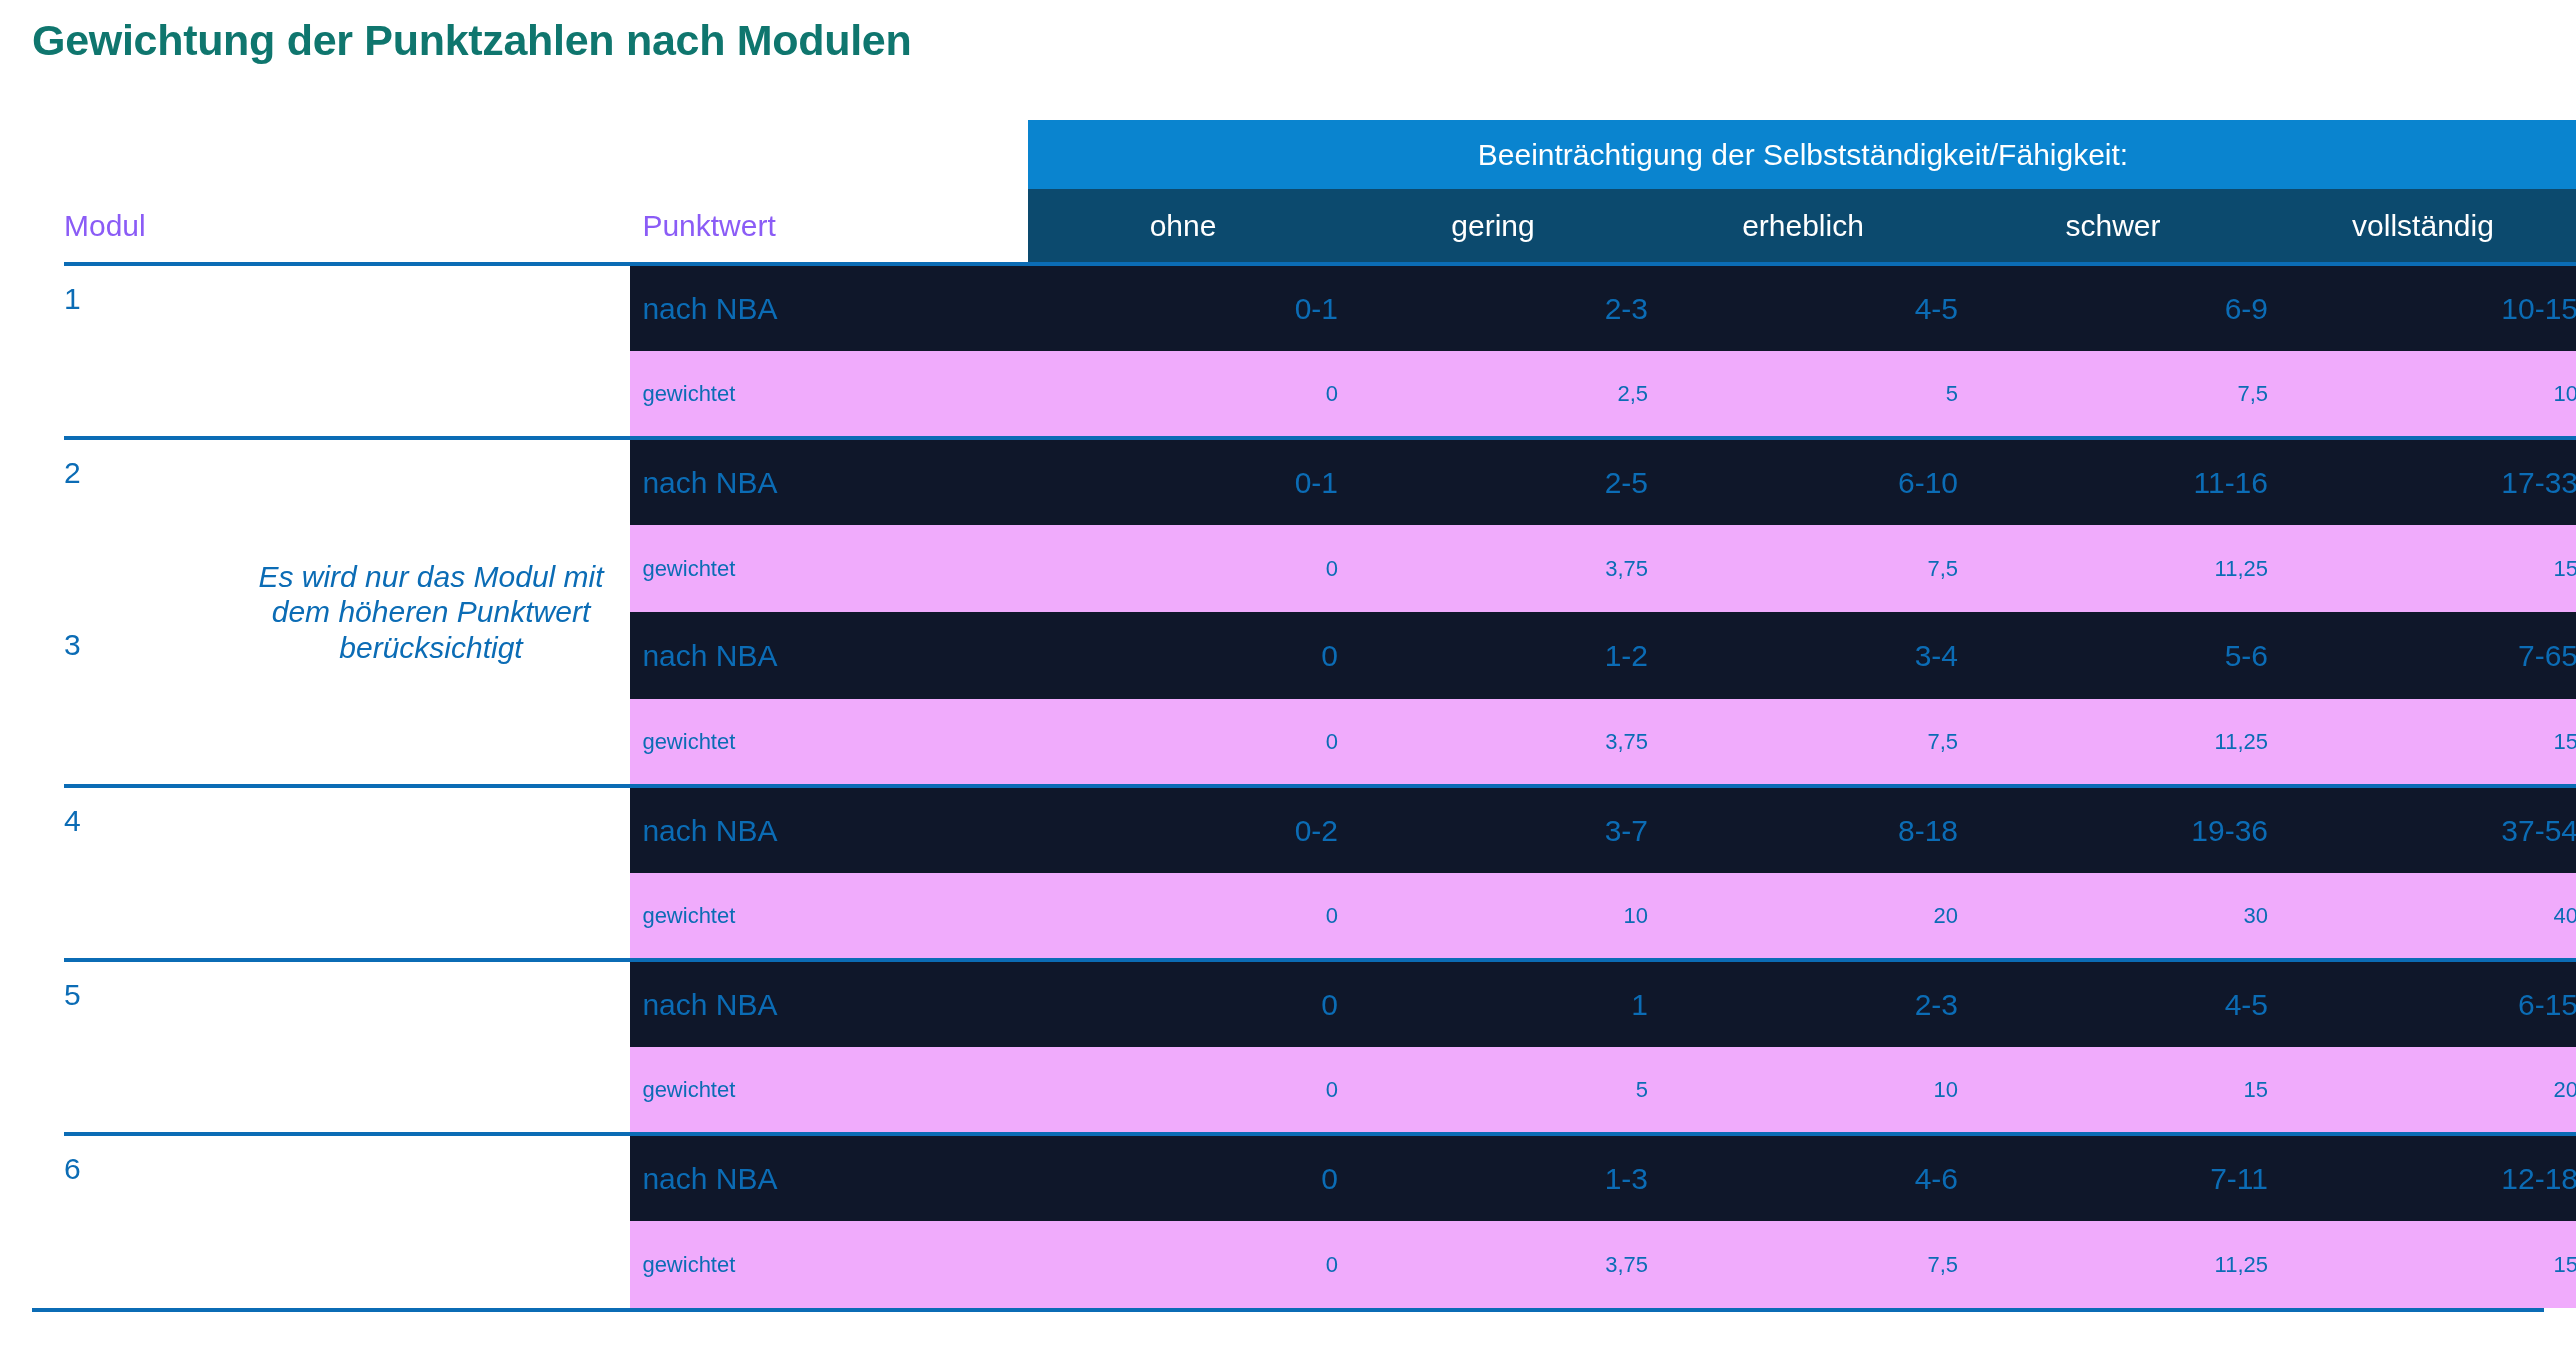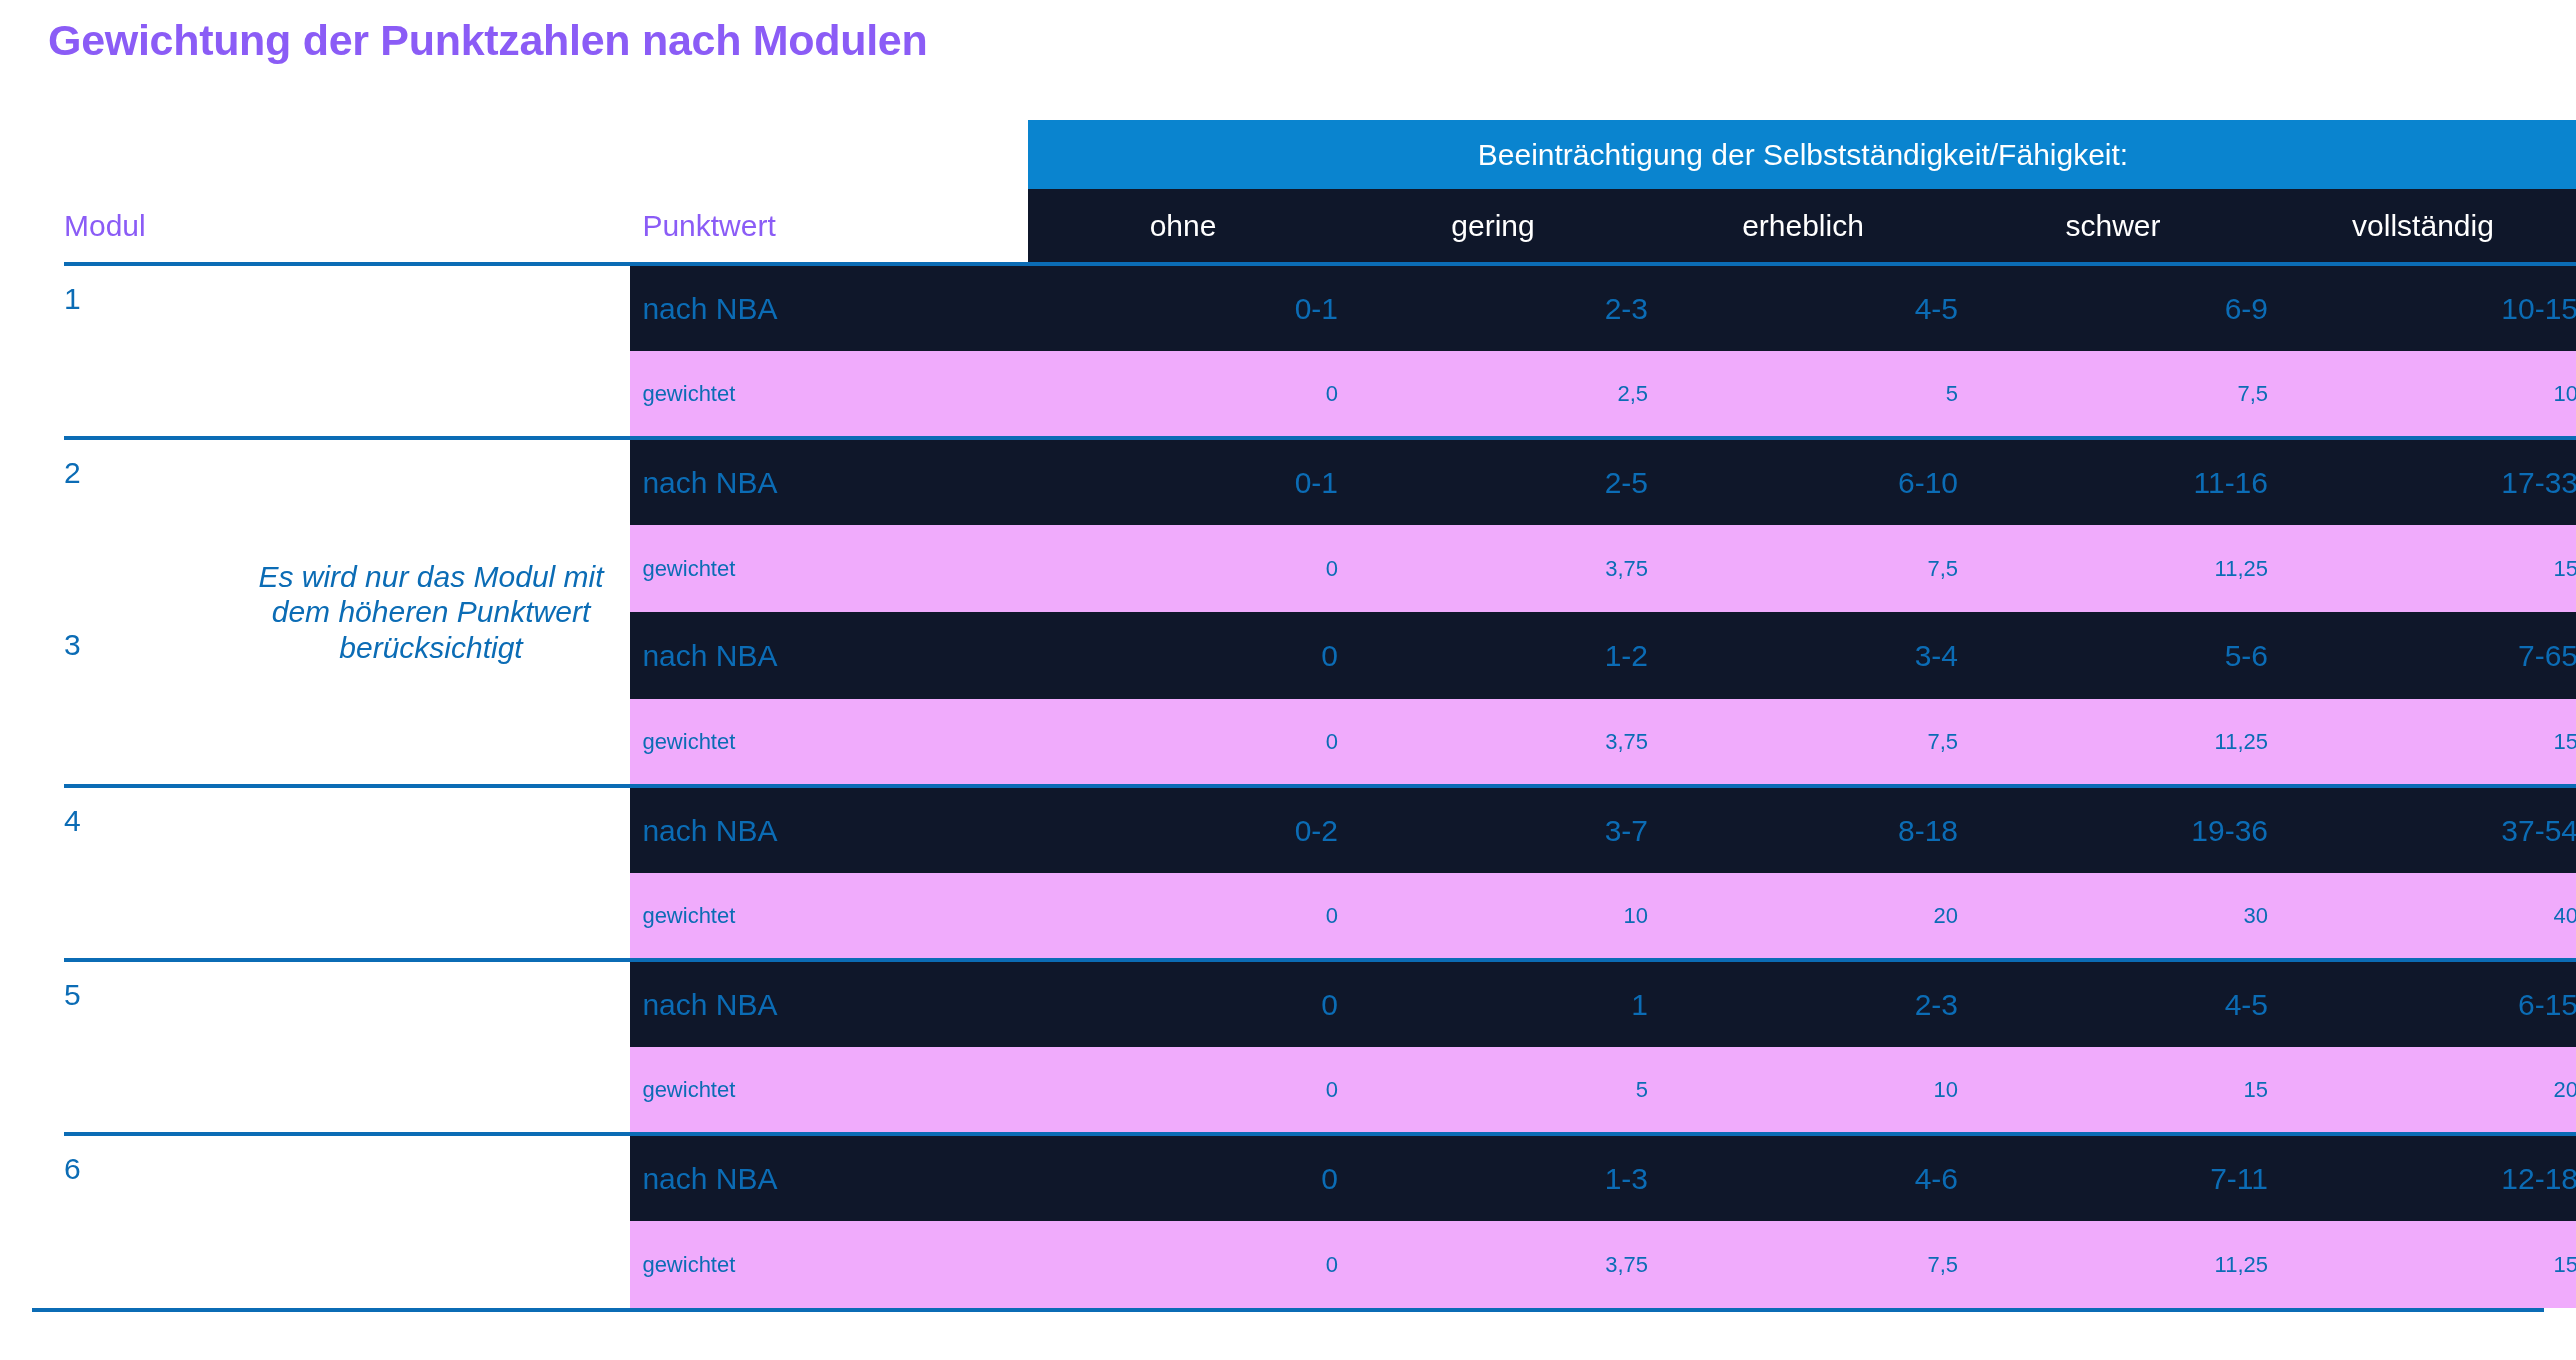--- a/index.html
+++ b/index.html
@@ -14,23 +14,23 @@
     font-family: "Liberation Sans", sans-serif;
     color: #0b6cb5;
     overflow: hidden;
   }
   .page {
     padding: 16px 32px 0 32px;
   }
   .title {
     font-size: 43px;
     font-weight: bold;
-    color: #8b5cf6;
+    color: #0f766e;
     letter-spacing: -0.3px;
-    margin: 0 0 55px 16px;
+    margin: 0 0 55px 0;
     font-family: "Liberation Sans", sans-serif;
   }
   table.grid {
     border-collapse: collapse;
     width: 2512px;
     table-layout: fixed;
     margin-left: 32px;
   }
   .col-mod   { width: 106px; }
   .col-note  { width: 460px; }
@@ -46,21 +46,21 @@
   
   .hdr-band {
     background: #0a84cf;
     color: #ffffff;
     font-size: 30px;
     text-align: center;
     height: 69px;
     line-height: 69px;
   }
   .hdr-sub {
-    background: #0f172a;
+    background: #0c4a6e;
     color: #ffffff;
     font-size: 30px;
     text-align: center;
     height: 73px;
     line-height: 73px;
   }
   .hdr-left {
     font-size: 30px;
     color: #8b5cf6;
     height: 73px;

